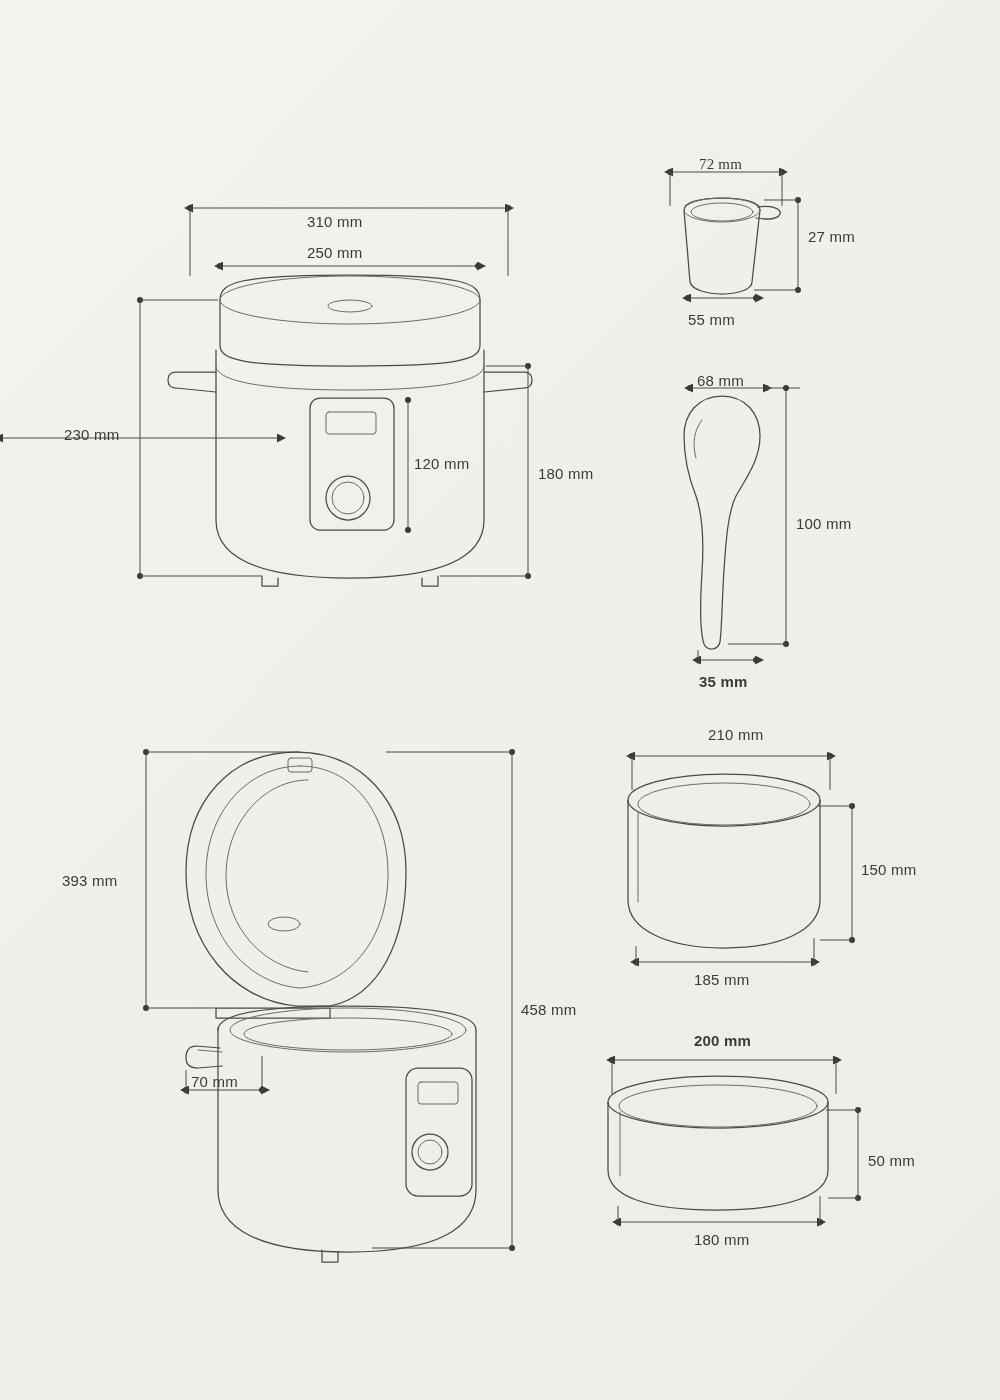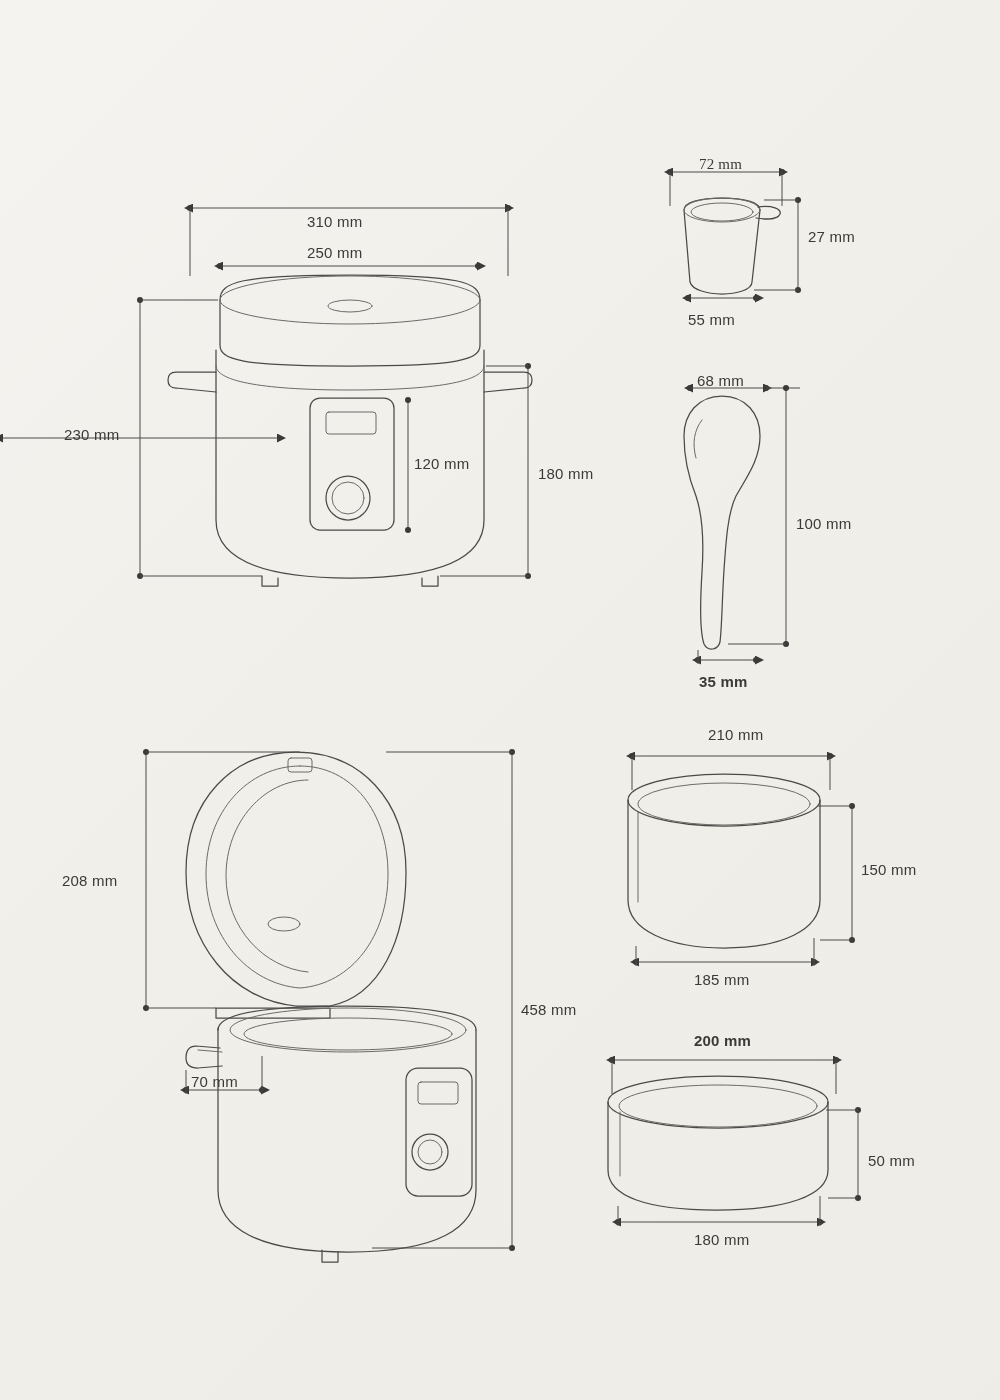--- a/index.html
+++ b/index.html
@@ -249,21 +249,21 @@
   <div class="dim-label" style="left:414px; top:455px;">120 mm</div>
 
   <div class="dim-label" style="left:699px; top:156px;font-family:Liberation Serif, serif;">72 mm</div>
   <div class="dim-label" style="left:808px; top:228px;">27 mm</div>
   <div class="dim-label" style="left:688px; top:311px;">55 mm</div>
 
   <div class="dim-label" style="left:697px; top:372px;">68 mm</div>
   <div class="dim-label" style="left:796px; top:515px;">100 mm</div>
   <div class="dim-label" style="left:699px; top:673px;font-weight:bold;">35 mm</div>
 
-  <div class="dim-label" style="left:62px;  top:872px;">208 mm</div>
+  <div class="dim-label" style="left:62px;  top:872px;">393 mm</div>
   <div class="dim-label" style="left:521px; top:1001px;">458 mm</div>
   <div class="dim-label" style="left:191px; top:1073px;">70 mm</div>
 
   <div class="dim-label" style="left:694px; top:726px;margin-left:14px;">210 mm</div>
   <div class="dim-label" style="left:861px; top:861px;">150 mm</div>
   <div class="dim-label" style="left:694px; top:971px;">185 mm</div>
 
   <div class="dim-label" style="left:694px; top:1032px;font-weight:bold;">200 mm</div>
   <div class="dim-label" style="left:868px; top:1152px;">50 mm</div>
   <div class="dim-label" style="left:694px; top:1231px;">180 mm</div>

